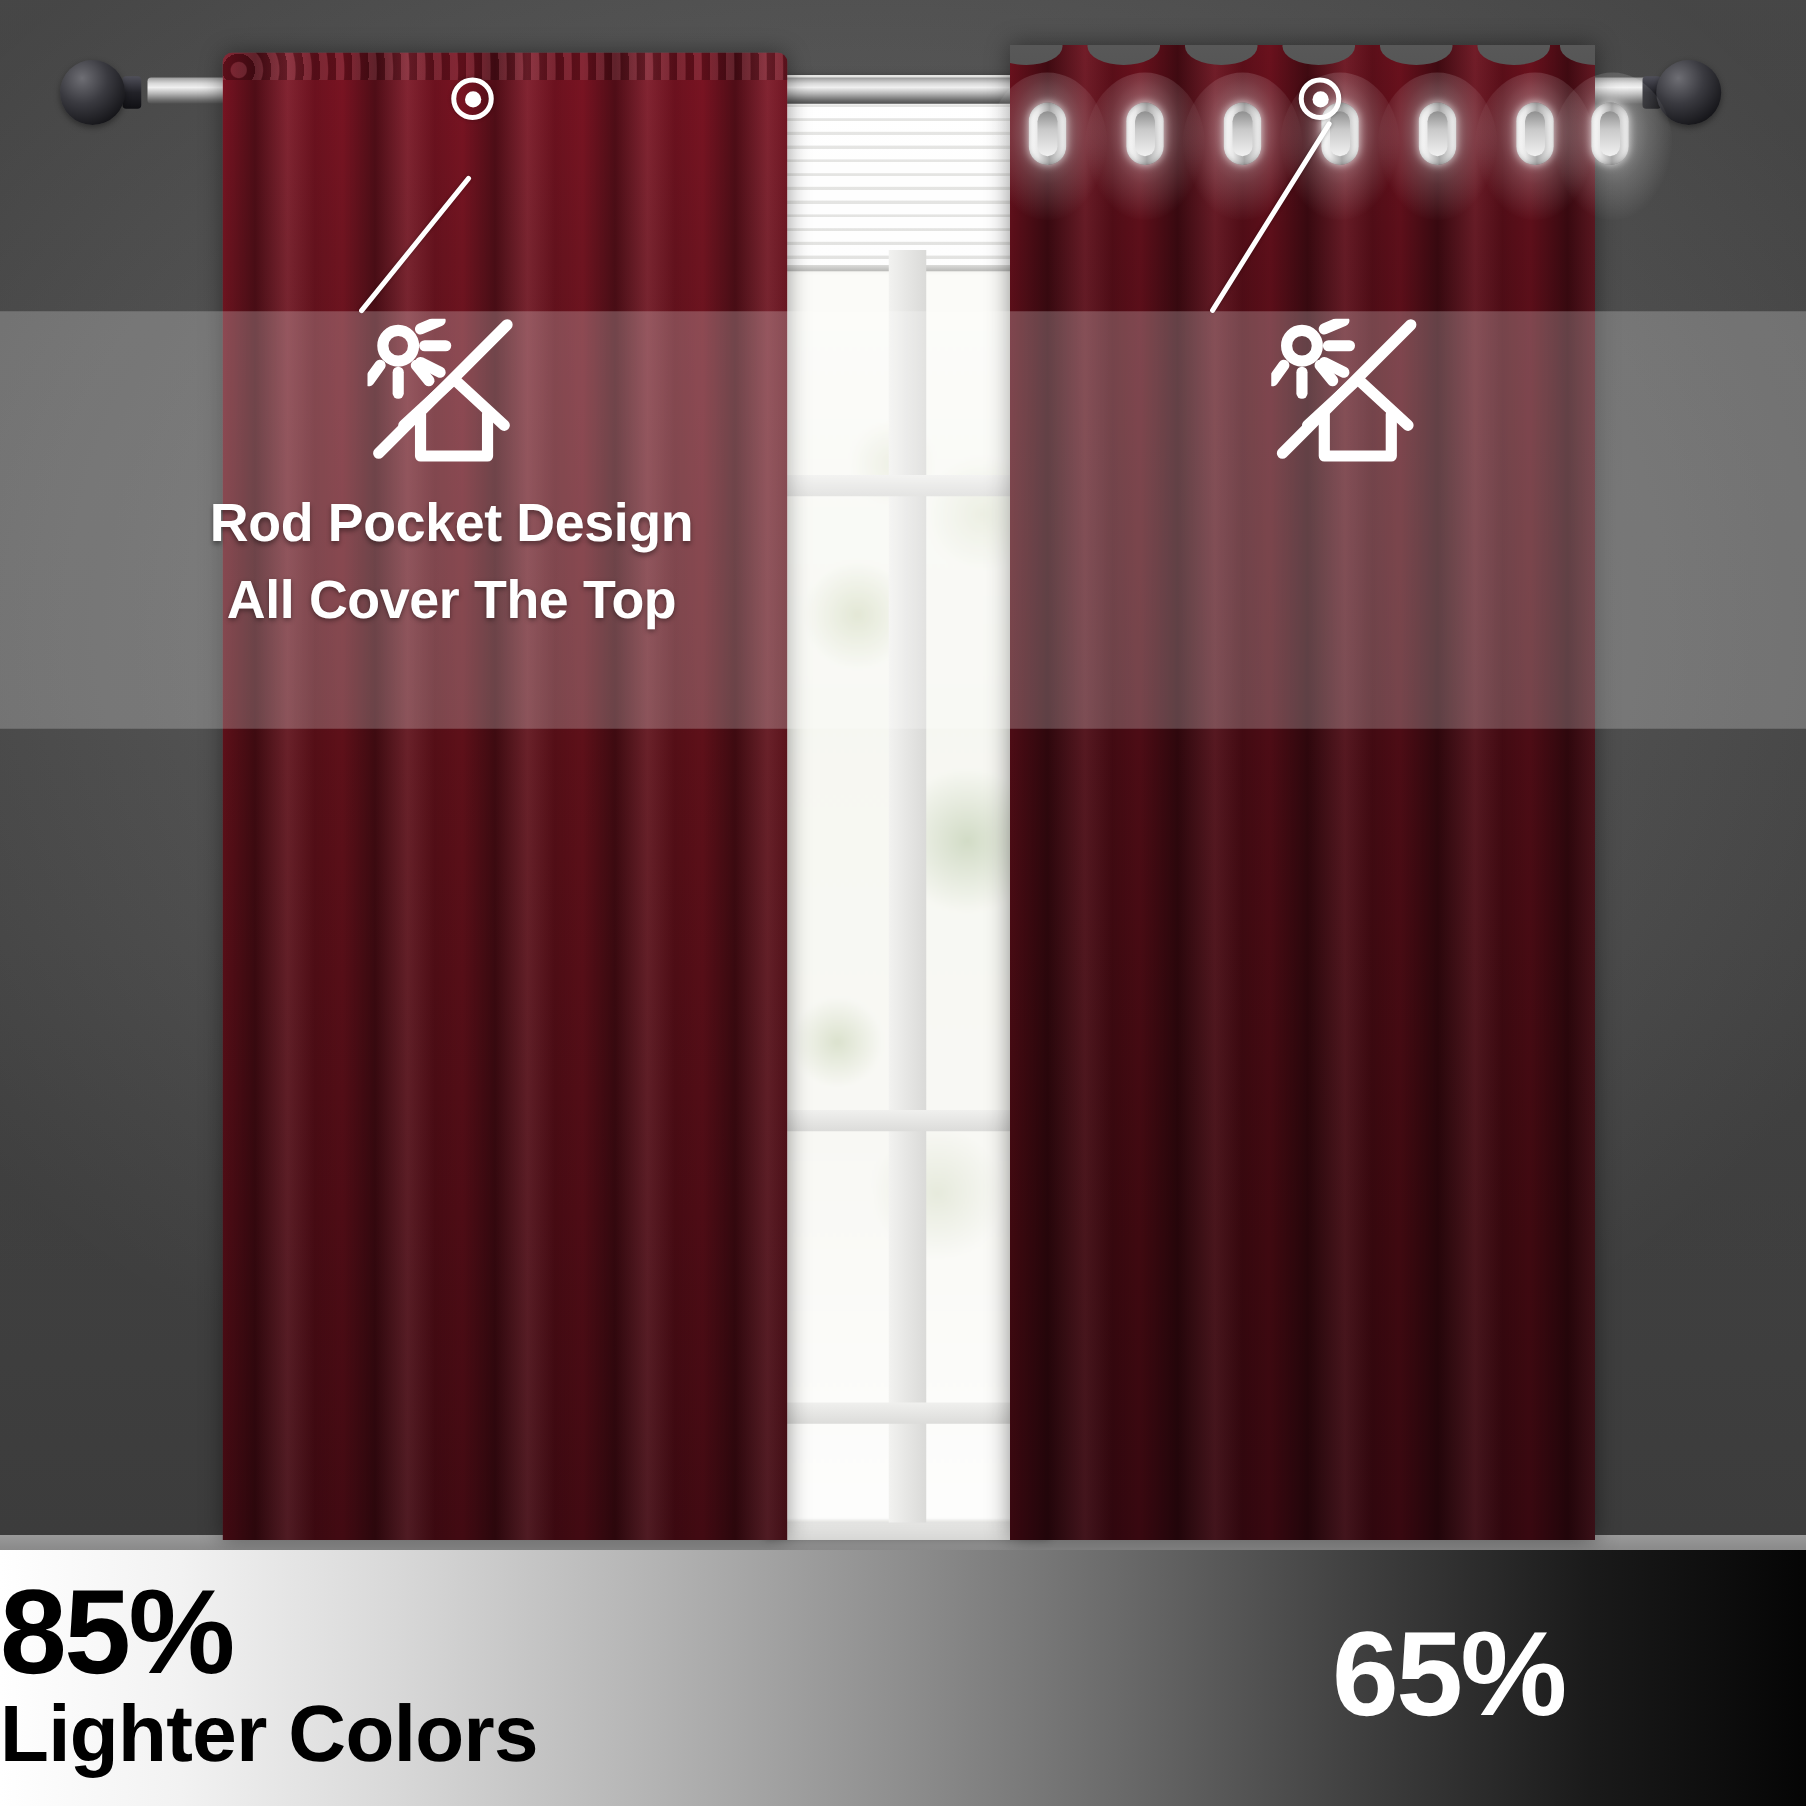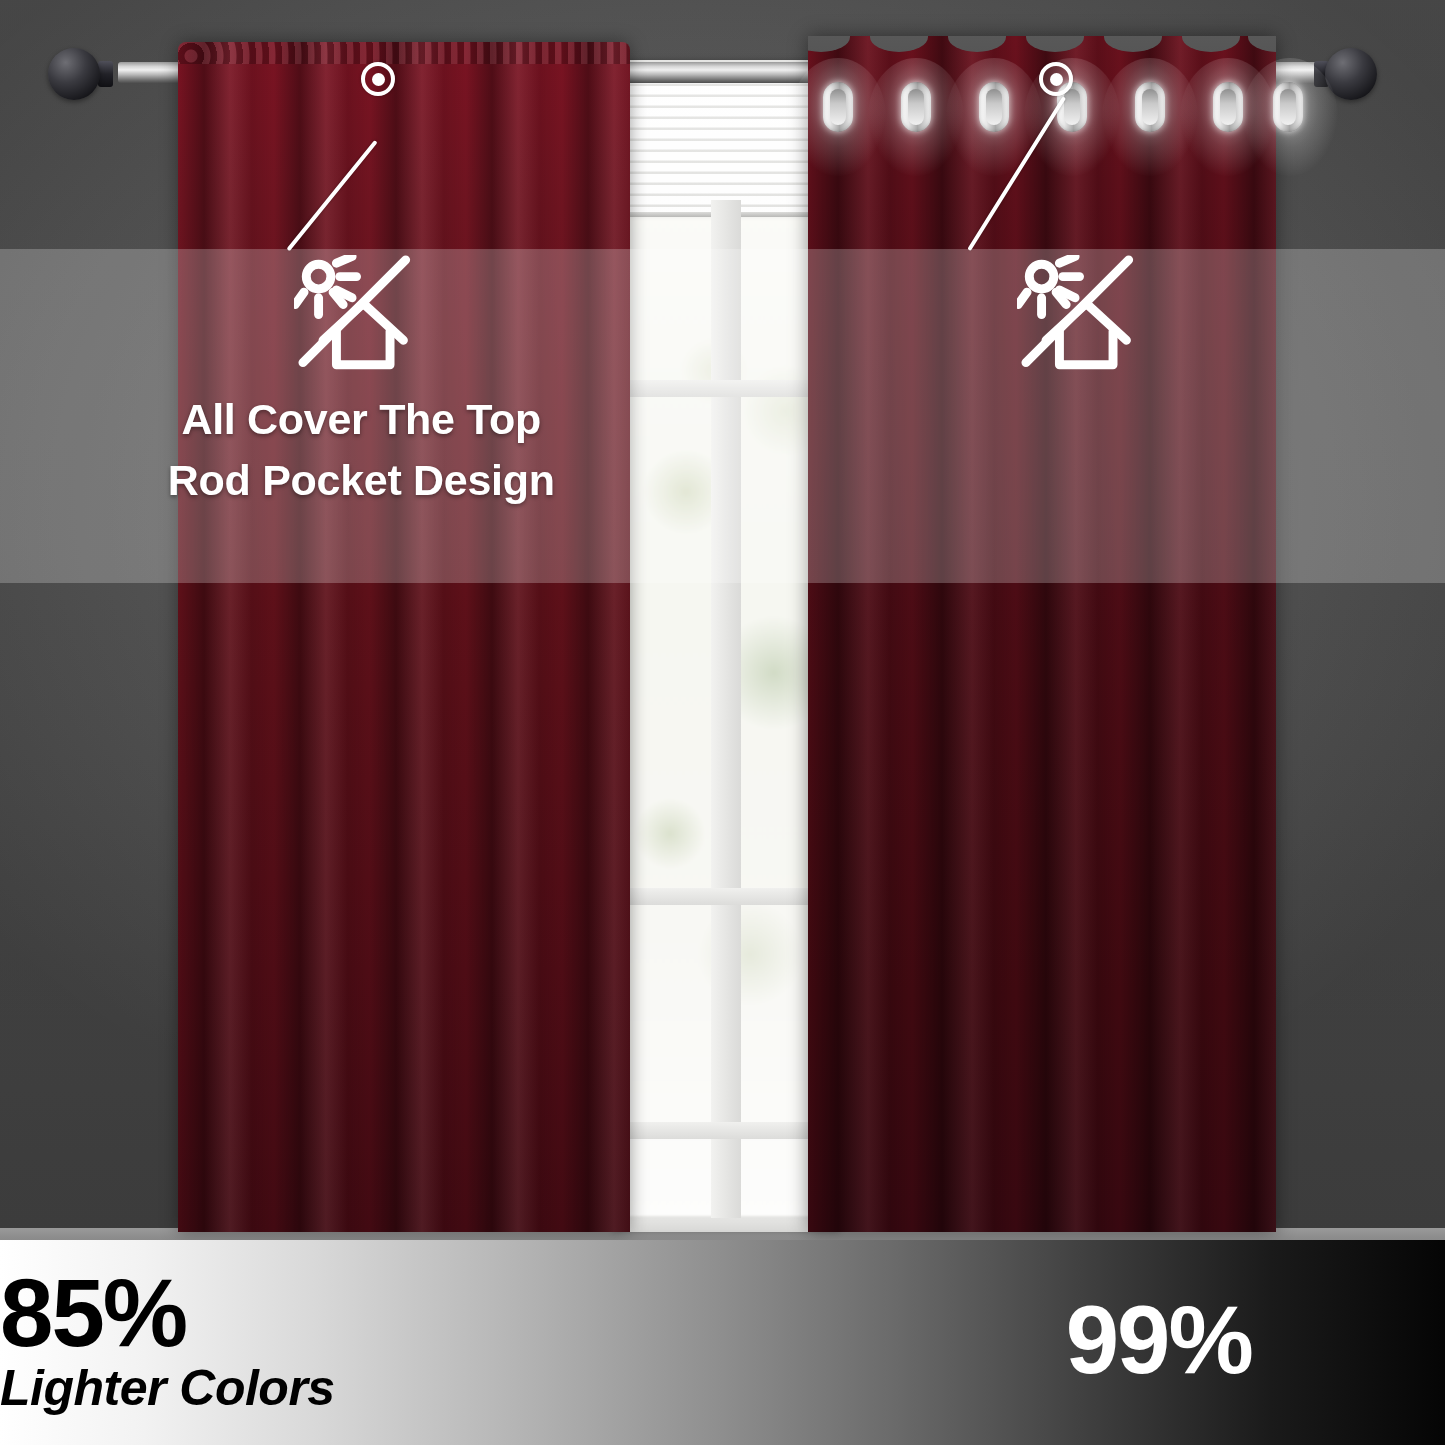--- a/index.html
+++ b/index.html
@@ -271,26 +271,25 @@
   }
   .stat-left  { align-items: flex-start; padding-right: 160px; }
   .stat-right { align-items: center; padding-left: 150px; }
   .stat-value {
     font-size: 96px;
     font-weight: bold;
     line-height: 0.98;
     letter-spacing: -2px;
   }
   .stat-label {
-    font-size: 50px;
+    font-size: 64px;
     font-weight: bold;
     line-height: 1.08;
     margin-top: 0;
     letter-spacing: -0.5px;
-    font-style: italic;
   }
   .dark-text  { color: #000000; }
   .light-text { color: #ffffff; }
 </style>
 </head>
 <body>
 
 <div id="scene">
 
   <div class="wall"></div>
@@ -381,22 +380,22 @@
         <line x1="9" y1="33" x2="1" y2="44"></line>
         <line x1="35" y1="33" x2="44" y2="44"></line>
         <line x1="41" y1="19" x2="56" y2="19"></line>
         <line x1="38" y1="7" x2="52" y2="1"></line>
         <line x1="38" y1="31" x2="52" y2="38"></line>
         <polyline points="26,76 62,43 98,76"></polyline>
         <polyline points="38,68 38,98 86,98 86,68"></polyline>
         <line x1="8" y1="96" x2="100" y2="4"></line>
       </svg>
       <div class="feature-lines">
+        <div>Rod Pocket Design</div>
         <div>All Cover The Top</div>
-        <div>Rod Pocket Design</div>
       </div>
     </div>
 
     <div class="band-half">
       <svg class="feature-icon" viewBox="0 0 120 105" fill="none" stroke="#ffffff" stroke-width="8" stroke-linecap="round" stroke-linejoin="round">
         <circle cx="22" cy="19" r="11"></circle>
         <line x1="22" y1="38" x2="22" y2="53"></line>
         <line x1="9" y1="33" x2="1" y2="44"></line>
         <line x1="35" y1="33" x2="44" y2="44"></line>
         <line x1="41" y1="19" x2="56" y2="19"></line>
@@ -409,17 +408,17 @@
     </div>
 
   </div>
 
   <div class="stats">
     <div class="stat stat-left">
       <div class="stat-value dark-text">85%</div>
       <div class="stat-label dark-text">Lighter Colors</div>
     </div>
     <div class="stat stat-right">
-      <div class="stat-value light-text">99%</div>
+      <div class="stat-value light-text">65%</div>
     </div>
   </div>
 
 </div>
 
 </body></html>

